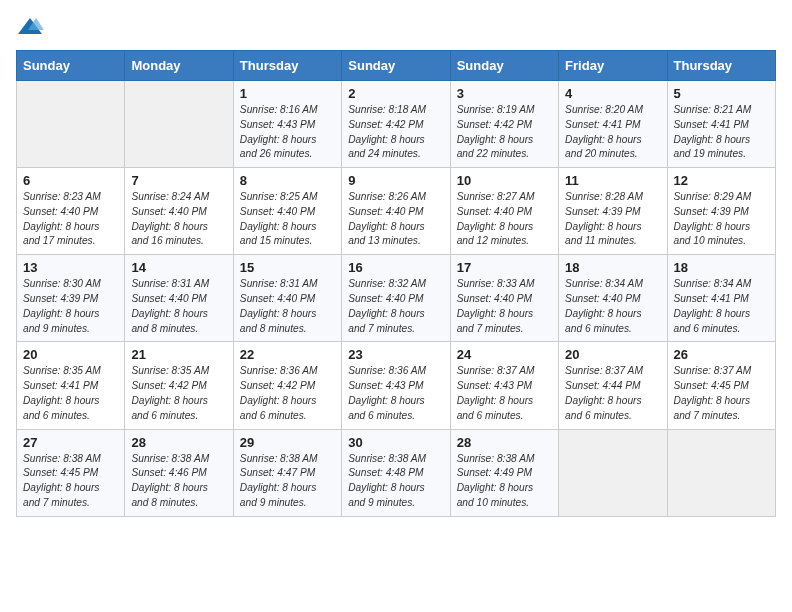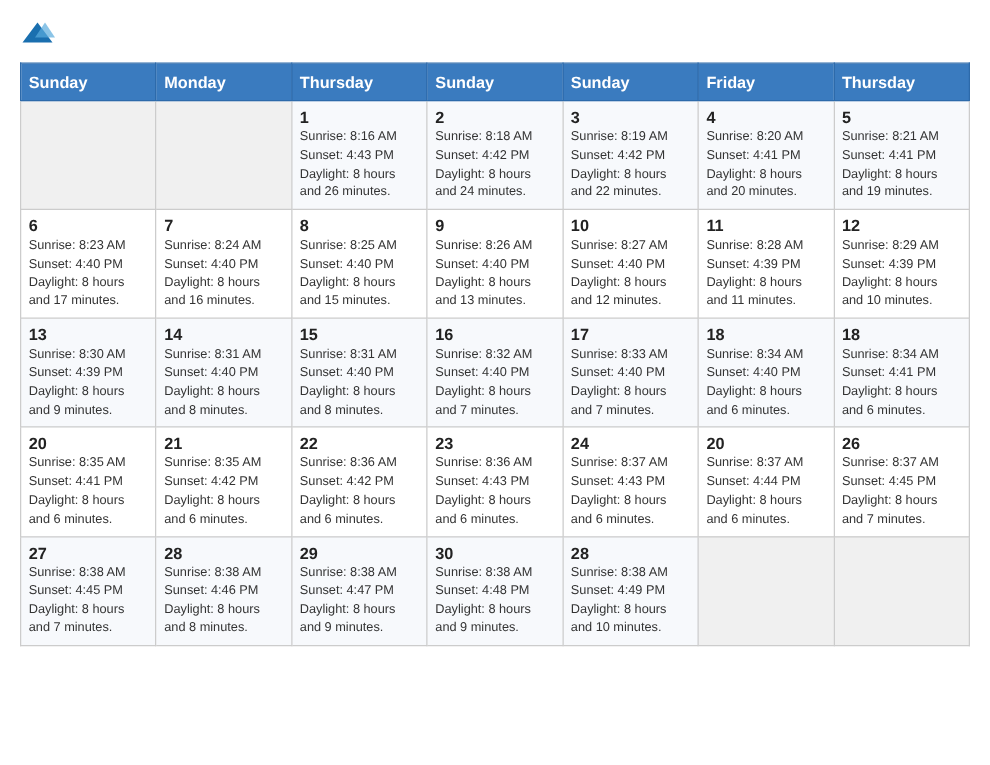--- a/index.html
+++ b/index.html
@@ -67,20 +67,21 @@
       font-size: 13px;
       font-weight: bold;
       color: #222;
       display: block;
       margin-bottom: 2px;
     }
     .day-info {
       font-size: 10.2px;
       line-height: 1.45;
       color: #333;
+      font-style: italic;
     }
     .empty-cell {
       background: #f0f0f0 !important;
     }
   </style>
 </head>
 <body>
 
 <div class="header-area">
   <div class="logo">

